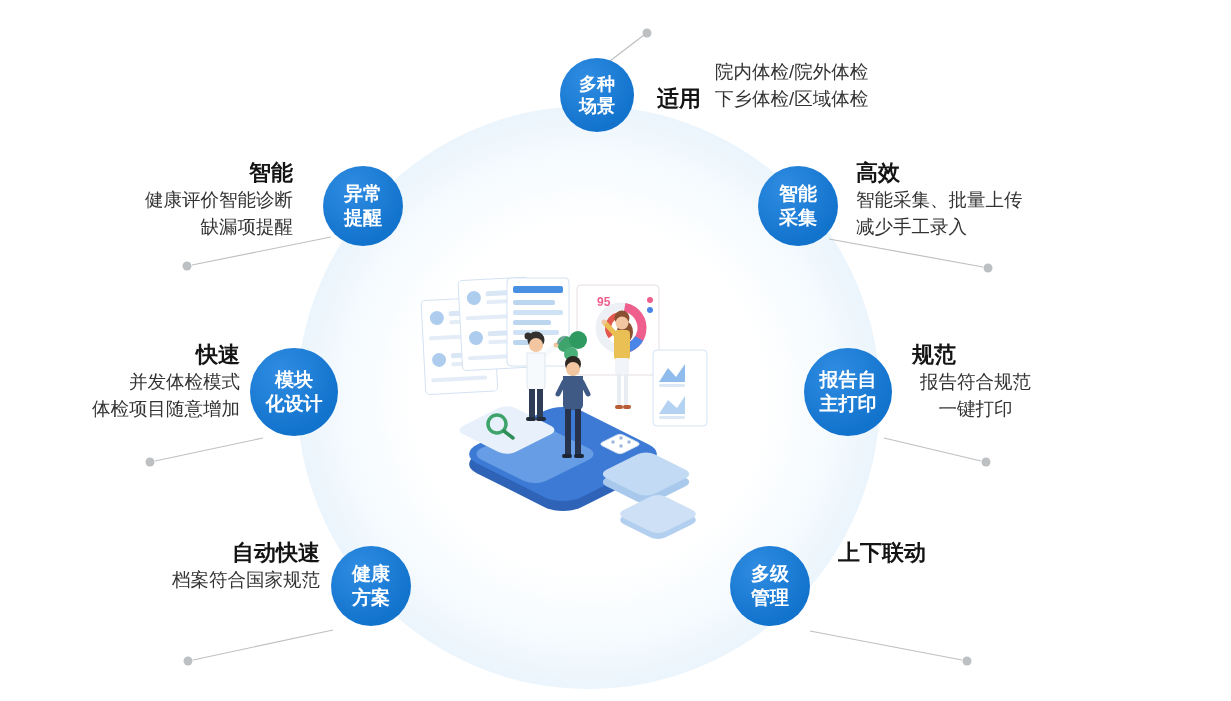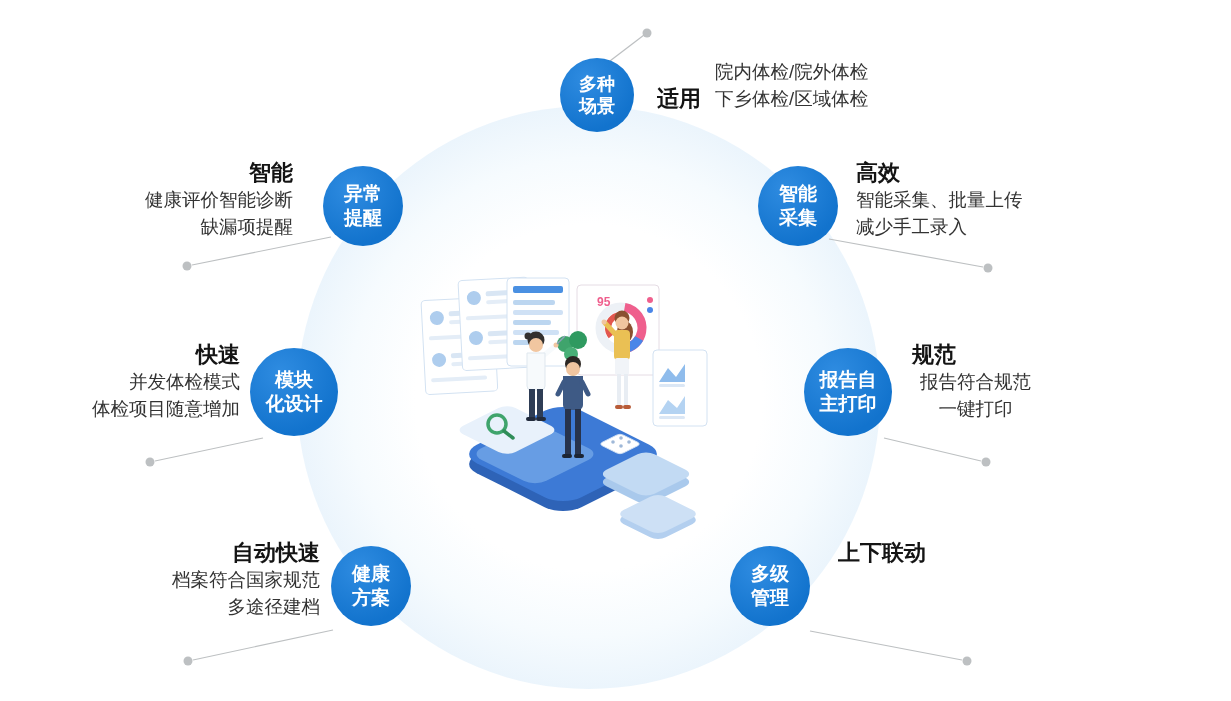--- a/index.html
+++ b/index.html
@@ -293,21 +293,20 @@
   </div>
 
   <div class="feature-circle fc6">
     <span class="circle-label">健康
 方案</span>
   </div>
   <div class="feature-text ft6 align-right">
     <div class="feature-title">自动快速</div>
     <div class="feature-lines">
       <div>档案符合国家规范</div>
-      <div>多途径建档</div>
     </div>
   </div>
 
   <div class="feature-circle fc7">
     <span class="circle-label">多级
 管理</span>
   </div>
   <div class="feature-text ft7">
     <div class="feature-title">上下联动</div>
   </div>

